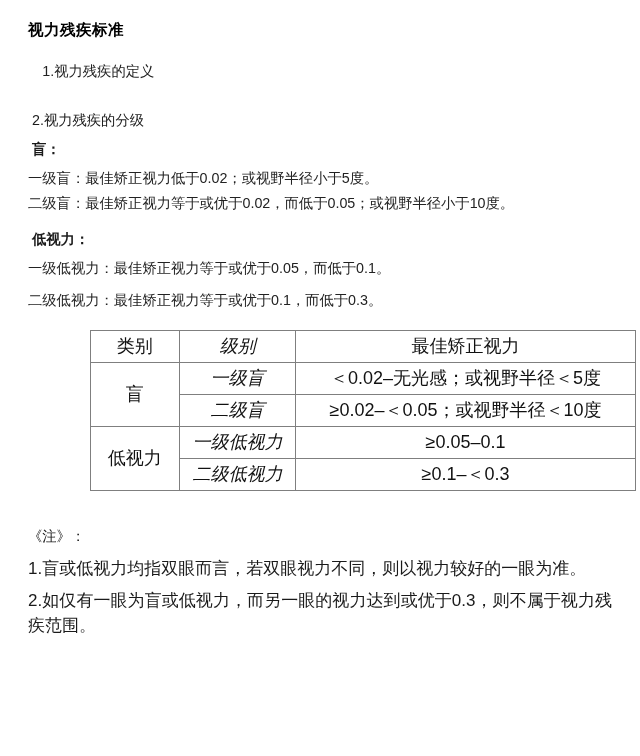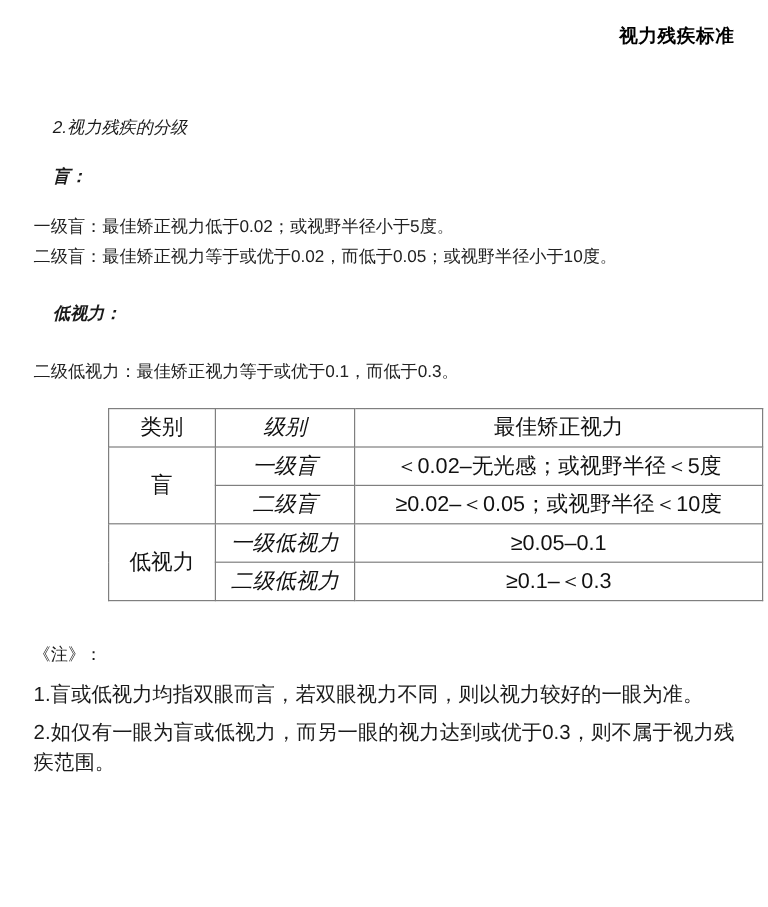--- a/index.html
+++ b/index.html
@@ -15,21 +15,21 @@
     overflow: hidden;
   }
   .page {
     position: relative;
     width: 640px;
     height: 756px;
     box-sizing: border-box;
     padding: 14px 28px 0 28px;
   }
   .doc-title {
-    text-align: right;
+    text-align: left;
     font-size: 15.5px;
     font-weight: bold;
     letter-spacing: 0.5px;
     margin: 6px 0 18px 0;
     color: #000;
   }
   .para {
     font-size: 14.3px;
     line-height: 25px;
     color: #222;
@@ -44,22 +44,21 @@
   }
   .gap-sm { height: 7px; }
   .gap-md { height: 13px; }
   .gap-lg { height: 20px; }
   .bold {
     font-weight: bold;
   }
   .section-head {
     font-size: 14.3px;
     line-height: 25px;
-    margin: 16px;
-    font-style: italic;
+    margin: 4px;
   }
   
   .table-wrap {
     margin: 10px 0 0 0;
     padding-left: 62px;
   }
   table.grade-table {
     border-collapse: collapse;
     width: 546px;
     font-size: 18px;
@@ -91,30 +90,32 @@
     text-align: justify;
   }
 </style>
 </head>
 <body>
 
 <div class="page">
 
   <div class="doc-title">视力残疾标准</div>
 
+  <p class="para indent-1">1.视力残疾的定义</p>
   <div class="gap-sm"></div>
 
   <div class="gap-md"></div>
 
   <p class="section-head">2.视力残疾的分级</p>
   <p class="section-head bold">盲：</p>
   <p class="para">一级盲：最佳矫正视力低于0.02；或视野半径小于5度。</p>
   <p class="para">二级盲：最佳矫正视力等于或优于0.02，而低于0.05；或视野半径小于10度。</p>
   <div class="gap-sm"></div>
   <p class="section-head bold">低视力：</p>
+  <p class="para">一级低视力：最佳矫正视力等于或优于0.05，而低于0.1。</p>
   <div class="gap-sm"></div>
   <p class="para">二级低视力：最佳矫正视力等于或优于0.1，而低于0.3。</p>
   <div class="gap-sm"></div>
 
   <div class="table-wrap">
     <table class="grade-table">
       <tbody>
           <tr class="hdr">
         <td class="col-cat">类别</td>
         <td class="col-grade">级别</td>

